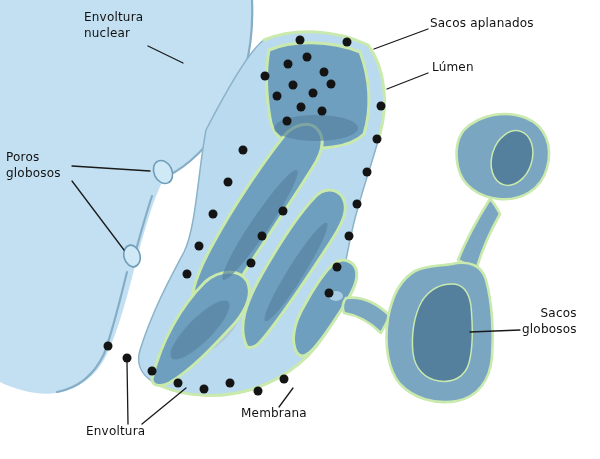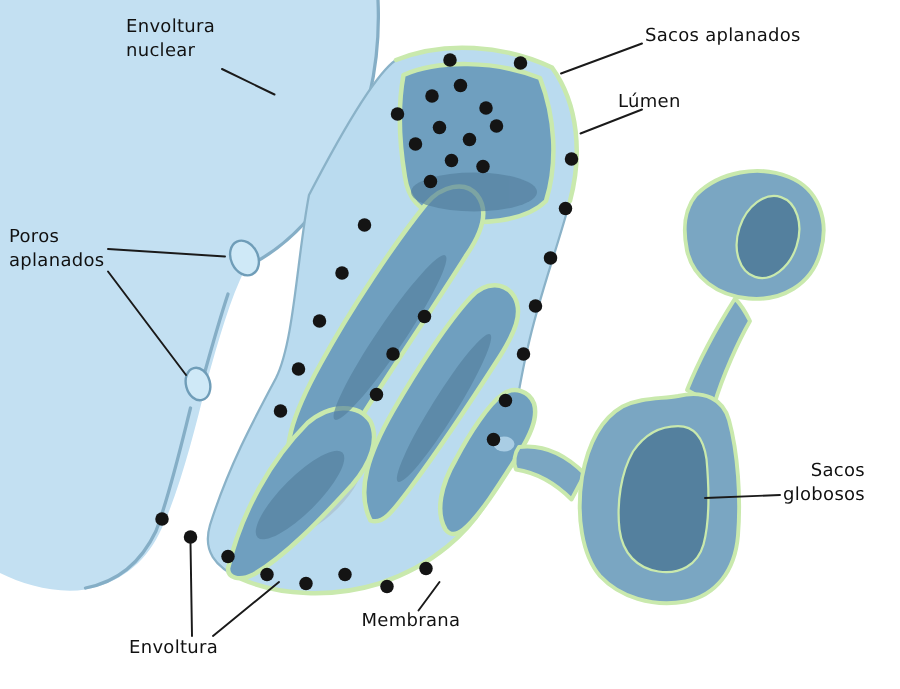--- a/index.html
+++ b/index.html
@@ -159,24 +159,24 @@
       <path d="M 128 424 L 127 362"></path>
       <path d="M 142 424 L 186 388"></path>
     </g>
   </svg>
 
   <div class="label" style="left:84px;top:10px;">Envoltura
 nuclear</div>
 
   <div class="label" style="left:430px;top:16px;">Sacos aplanados</div>
 
-  <div class="label" style="left:412px;top:60px;">Lúmen</div>
+  <div class="label" style="left:432px;top:60px;">Lúmen</div>
 
   <div class="label" style="left:6px;top:150px;">Poros
-aplanados</div>
+globosos</div>
 
   <div class="label center" style="left:522px;top:306px;">Sacos
 globosos</div>
 
   <div class="label" style="left:241px;top:406px;">Membrana</div>
 
   <div class="label" style="left:86px;top:424px;">Envoltura</div>
 
 </div>
 

